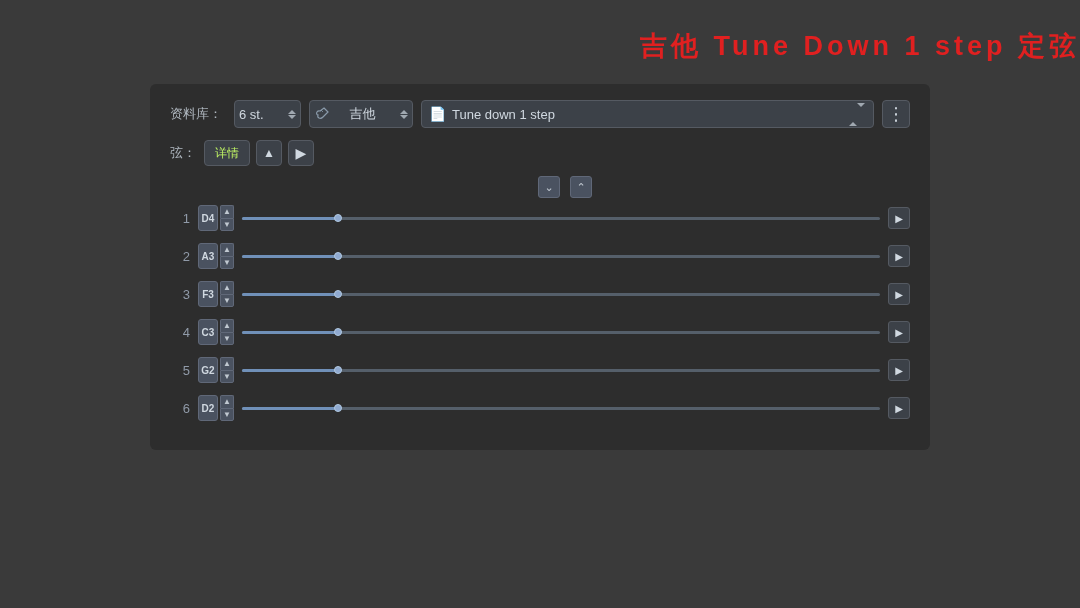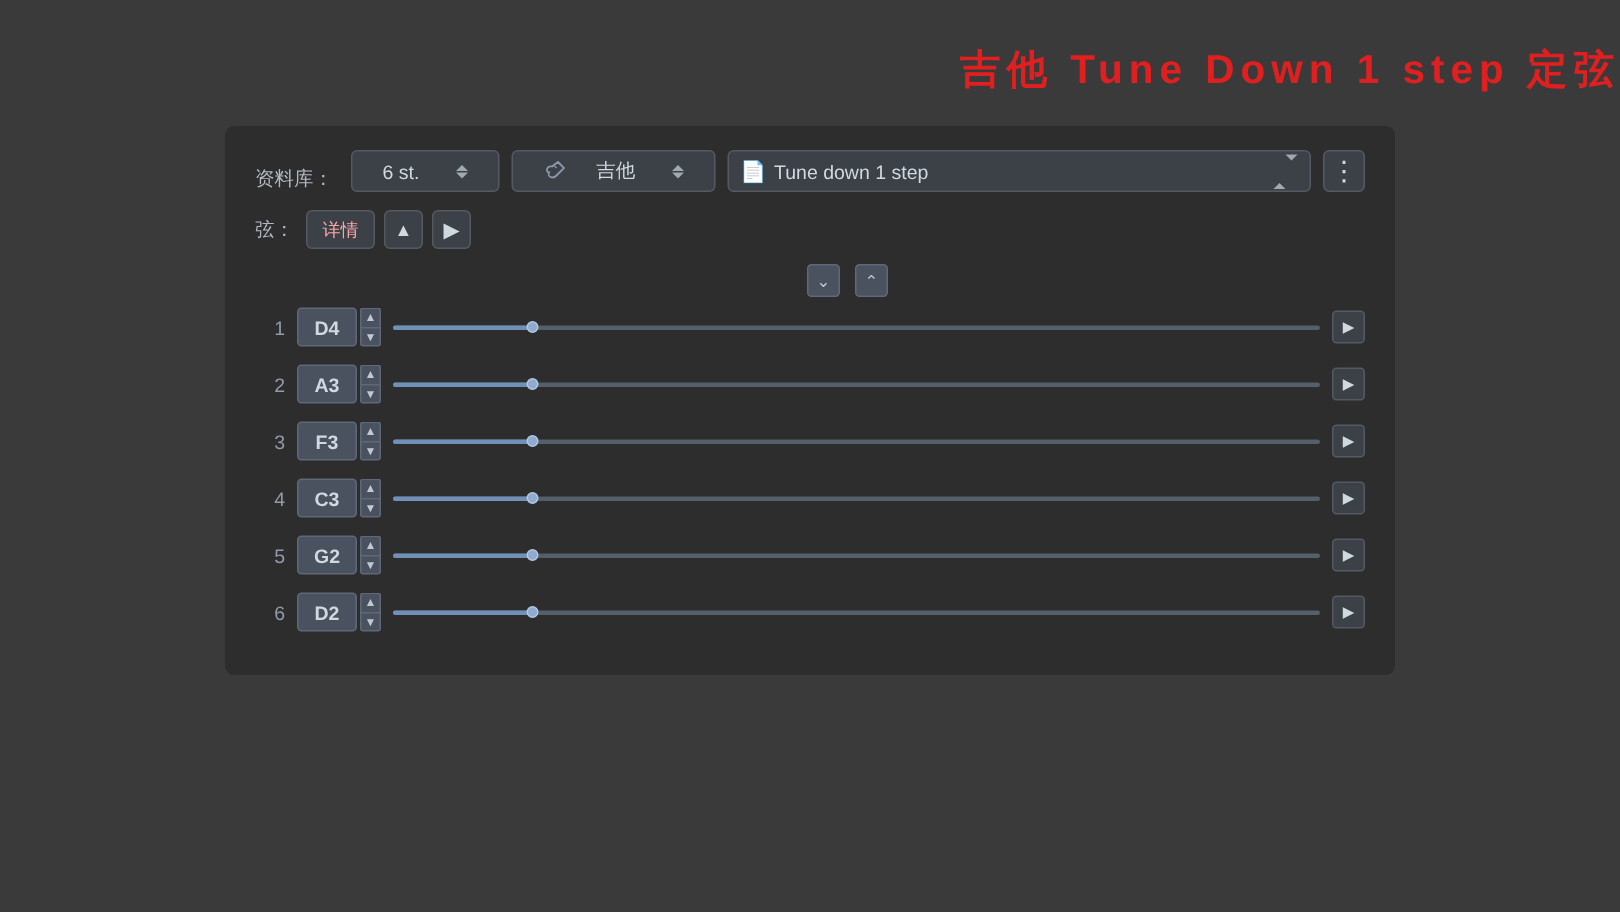--- a/index.html
+++ b/index.html
@@ -34,38 +34,38 @@
 
     .panel-header {
       font-size: 14px;
       color: #b0b8c0;
       margin-bottom: 12px;
       letter-spacing: 0.5px;
     }
 
     .controls-row {
       display: flex;
-      align-items: flex-end;
+      align-items: center;
       gap: 8px;
       margin-bottom: 12px;
     }
 
     .label {
       color: #b0b8c0;
       font-size: 13px;
       margin-right: 4px;
     }
 
     .dropdown {
       display: flex;
       align-items: center;
       background: #3c4148;
       border: 1px solid #555a62;
       border-radius: 4px;
-      padding: 3px 20px;
+      padding: 3px 4px;
       color: #d0d8e0;
       font-size: 13px;
       cursor: pointer;
       gap: 20px;
       height: 28px;
     }
     .dropdown .arrow {
       display: flex;
       flex-direction: column;
       gap: 1px;
@@ -130,21 +130,21 @@
     .strings-notes {
       color: #d0d8e0;
       font-size: 14px;
       font-weight: bold;
       flex: 1;
     }
     .detail-btn {
       background: #3c4148;
       border: 1px solid #555a62;
       border-radius: 4px;
-      color: #fca5a5;
+      color: #bef264;
       font-size: 12px;
       padding: 3px 10px;
       cursor: pointer;
       margin-right: 6px;
       height: 26px;
     }
     .sort-btn {
       background: #3c4148;
       border: 1px solid #555a62;
       border-radius: 4px;
@@ -204,23 +204,23 @@
       font-size: 13px;
       width: 20px;
       text-align: right;
       margin-right: 8px;
     }
     .string-note {
       background: #4a5260;
       border: 1px solid #606878;
       border-radius: 3px;
       color: #d0d8e0;
-      font-size: 13px;
+      font-size: 10px;
       font-weight: bold;
-      width: 40px;
+      width: 20px;
       height: 26px;
       display: flex;
       align-items: center;
       justify-content: center;
     }
     .string-stepper {
       display: flex;
       flex-direction: column;
       margin-left: 2px;
       gap: 0px;

